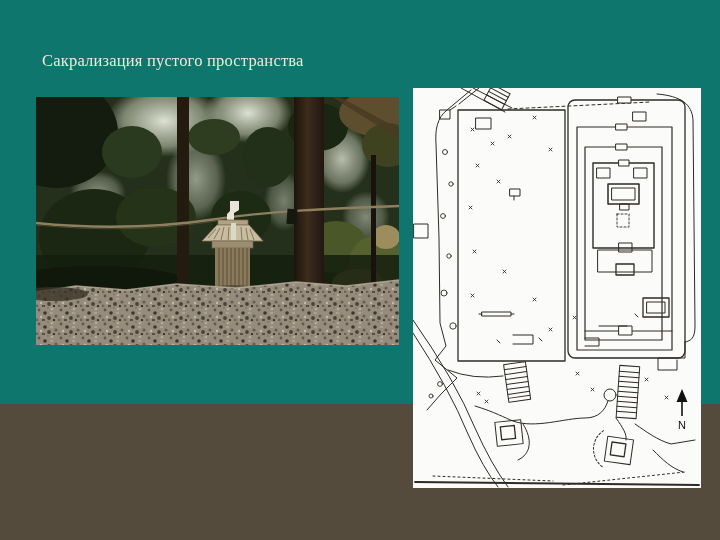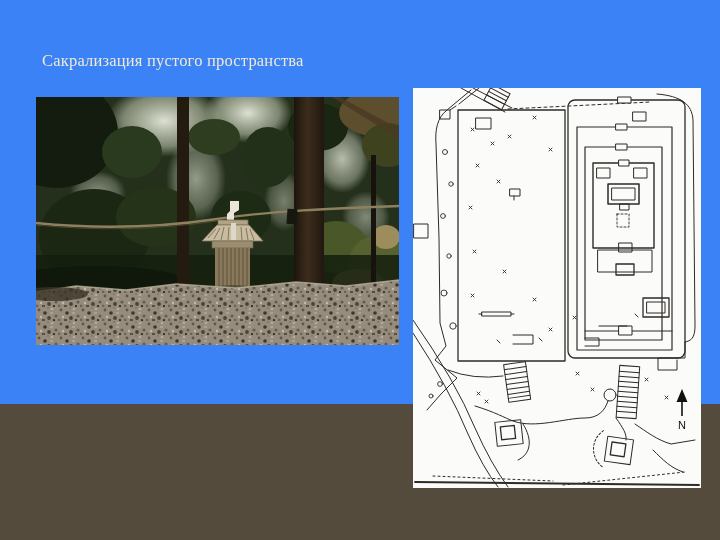--- a/index.html
+++ b/index.html
@@ -3,21 +3,21 @@
 <meta charset="utf-8">
 <style>
   html,body{margin:0;padding:0;}
   body{
     width:720px;height:540px;overflow:hidden;
     background:#544b3d;
     font-family:"Liberation Serif", serif;
   }
   .slide{
     position:relative;width:720px;height:404px;
-    background:#3b82f6;
+    background:#0f766e;
   }
   .slide-title{
     position:absolute;left:42px;top:51px;margin:0;
     font-size:16.5px;font-weight:normal;letter-spacing:.2px;
     color:#f0e9d6;
     font-family:"Liberation Serif", serif;
   }
   figure{margin:0;padding:0;position:absolute;}
   .photo-fig{left:36px;top:97px;width:363px;height:248px;}
   .plan-fig{left:413px;top:88px;width:288px;height:400px;background:#fbfbf9;}

